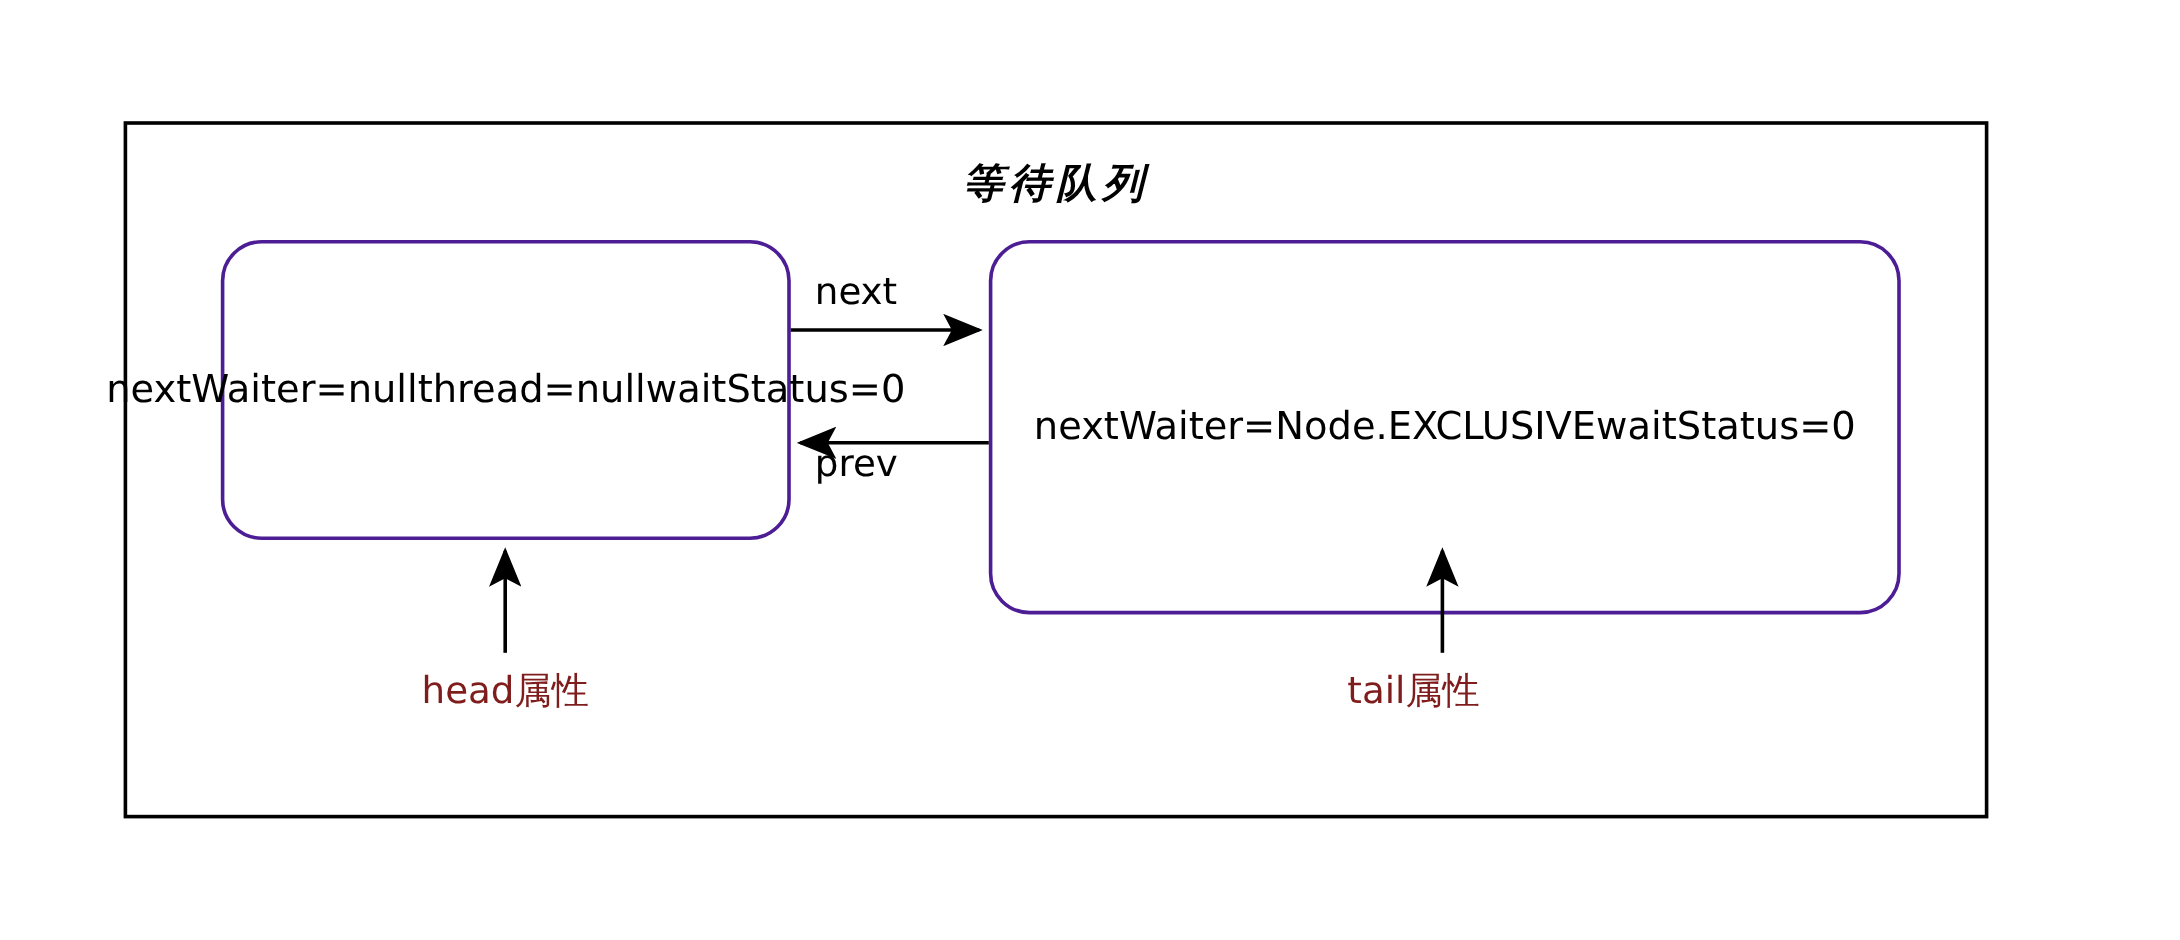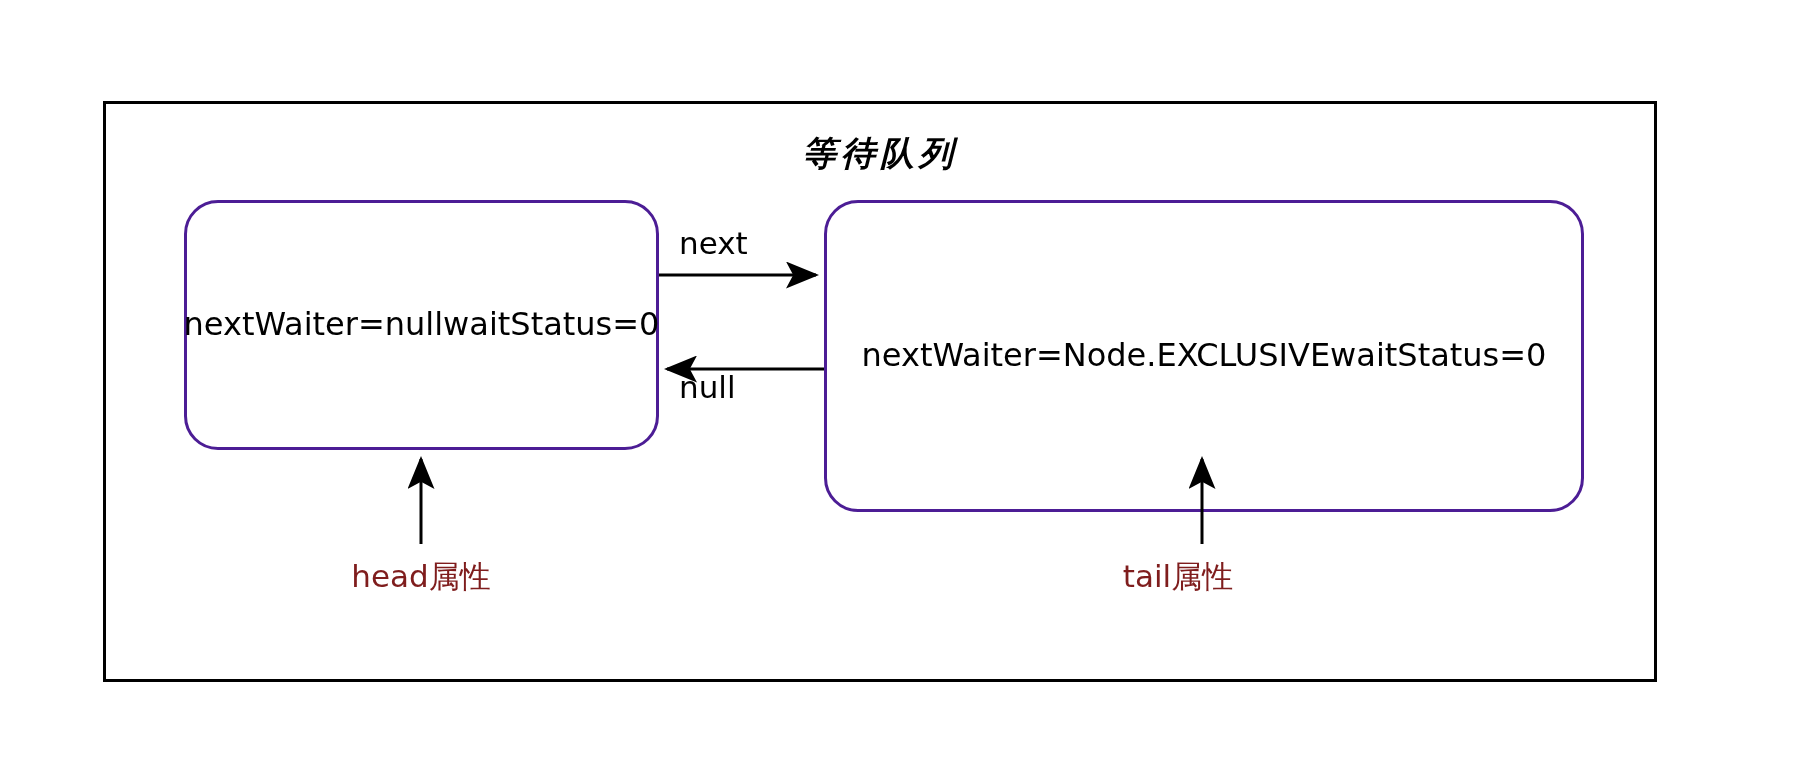--- a/index.html
+++ b/index.html
@@ -132,20 +132,21 @@
 <body>
 
 <div id="canvas">
 
   <div class="queue-frame">
 
     <div class="queue-title">等待队列</div>
 
     <div class="node-box" id="node-head">
       <div class="line">nextWaiter=null</div>
+      <div class="line">thread=null</div>
       <div class="line">waitStatus=0</div>
     </div>
 
     <div class="node-box" id="node-tail">
       <div class="line">nextWaiter=Node.EXCLUSIVE</div>
       <div class="line">waitStatus=0</div>
     </div>
 
     <svg class="connector-svg" viewBox="0 0 1548 575" preserveAspectRatio="none">
       <defs>
@@ -172,20 +173,20 @@
         <path d="M 315,440 L 315,355" stroke="#000000" stroke-width="3" fill="none" marker-end="url(#arrowhead-up)"></path>
       </g>
 
       <g>
         <path d="M 1096,440 L 1096,355" stroke="#000000" stroke-width="3" fill="none" marker-end="url(#arrowhead-up)"></path>
       </g>
     </svg>
 
     <div class="edge-label" id="label-next">next</div>
 
-    <div class="edge-label" id="label-prev">null</div>
+    <div class="edge-label" id="label-prev">prev</div>
 
     <div class="pointer-label" id="label-head-attr">head属性</div>
 
     <div class="pointer-label" id="label-tail-attr">tail属性</div>
 
   </div>
 </div>
 
 </body></html>

